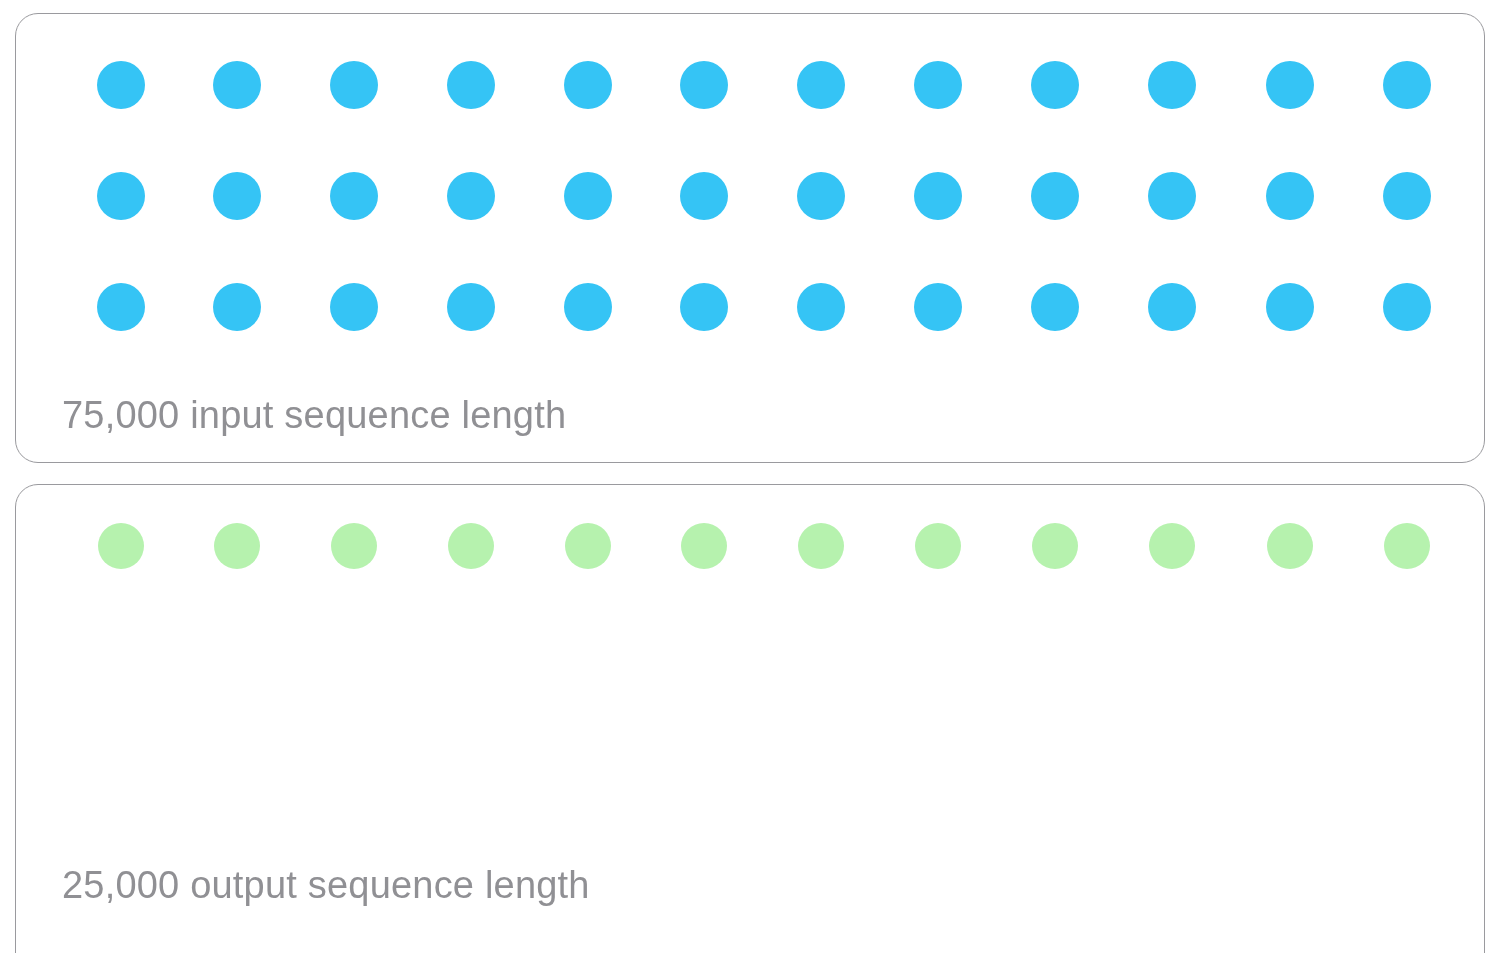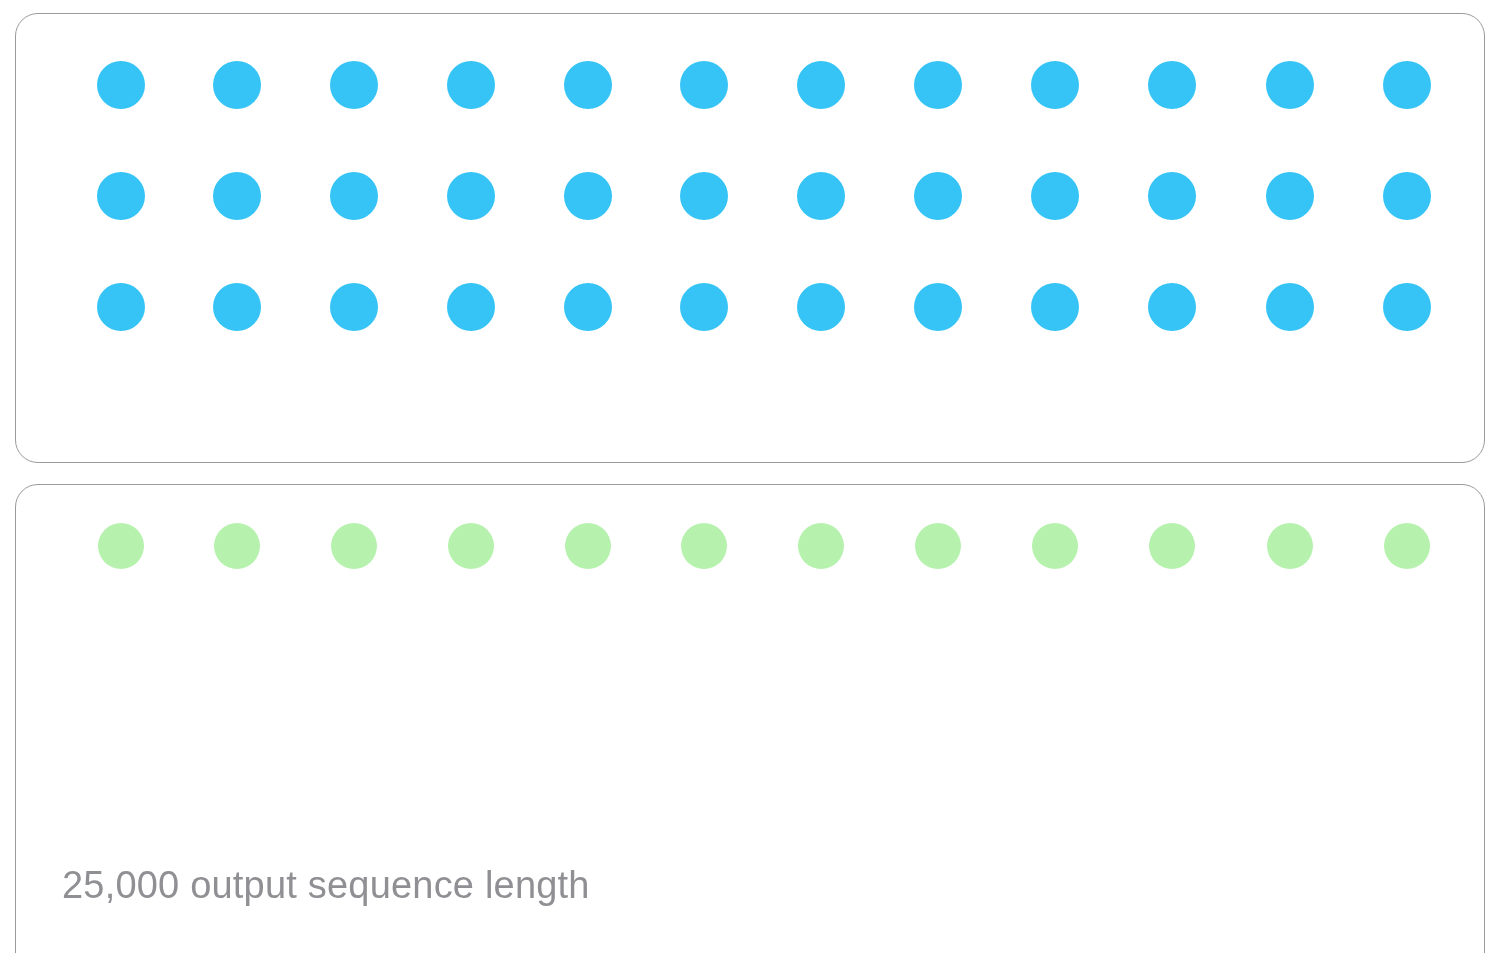--- a/index.html
+++ b/index.html
@@ -139,20 +139,21 @@
           <div class="dot dot-blue" style="left: 572px; top: 0px; background: rgb(53, 196, 245); width: 48px; height: 48px;"></div>
           <div class="dot dot-blue" style="left: 688px; top: 0px; background: rgb(53, 196, 245); width: 48px; height: 48px;"></div>
           <div class="dot dot-blue" style="left: 805px; top: 0px; background: rgb(53, 196, 245); width: 48px; height: 48px;"></div>
           <div class="dot dot-blue" style="left: 922px; top: 0px; background: rgb(53, 196, 245); width: 48px; height: 48px;"></div>
           <div class="dot dot-blue" style="left: 1039px; top: 0px; background: rgb(53, 196, 245); width: 48px; height: 48px;"></div>
           <div class="dot dot-blue" style="left: 1156px; top: 0px; background: rgb(53, 196, 245); width: 48px; height: 48px;"></div>
           <div class="dot dot-blue" style="left: 1274px; top: 0px; background: rgb(53, 196, 245); width: 48px; height: 48px;"></div>
           <div class="dot dot-blue" style="left: 1391px; top: 0px; background: rgb(53, 196, 245); width: 48px; height: 48px;"></div>
         </div>
       </div>
+    <div class="card-label label-input">75,000 input sequence length</div>
   </section>
 
   <section class="card card-output">
     <div class="dot-grid">
         <div class="dot-row" style="top: 61px;">
           <div class="dot dot-green" style="left: 105px; top: 0px; background: rgb(182, 242, 174); width: 46px; height: 46px;"></div>
           <div class="dot dot-green" style="left: 221px; top: 0px; background: rgb(182, 242, 174); width: 46px; height: 46px;"></div>
           <div class="dot dot-green" style="left: 338px; top: 0px; background: rgb(182, 242, 174); width: 46px; height: 46px;"></div>
           <div class="dot dot-green" style="left: 455px; top: 0px; background: rgb(182, 242, 174); width: 46px; height: 46px;"></div>
           <div class="dot dot-green" style="left: 572px; top: 0px; background: rgb(182, 242, 174); width: 46px; height: 46px;"></div>

